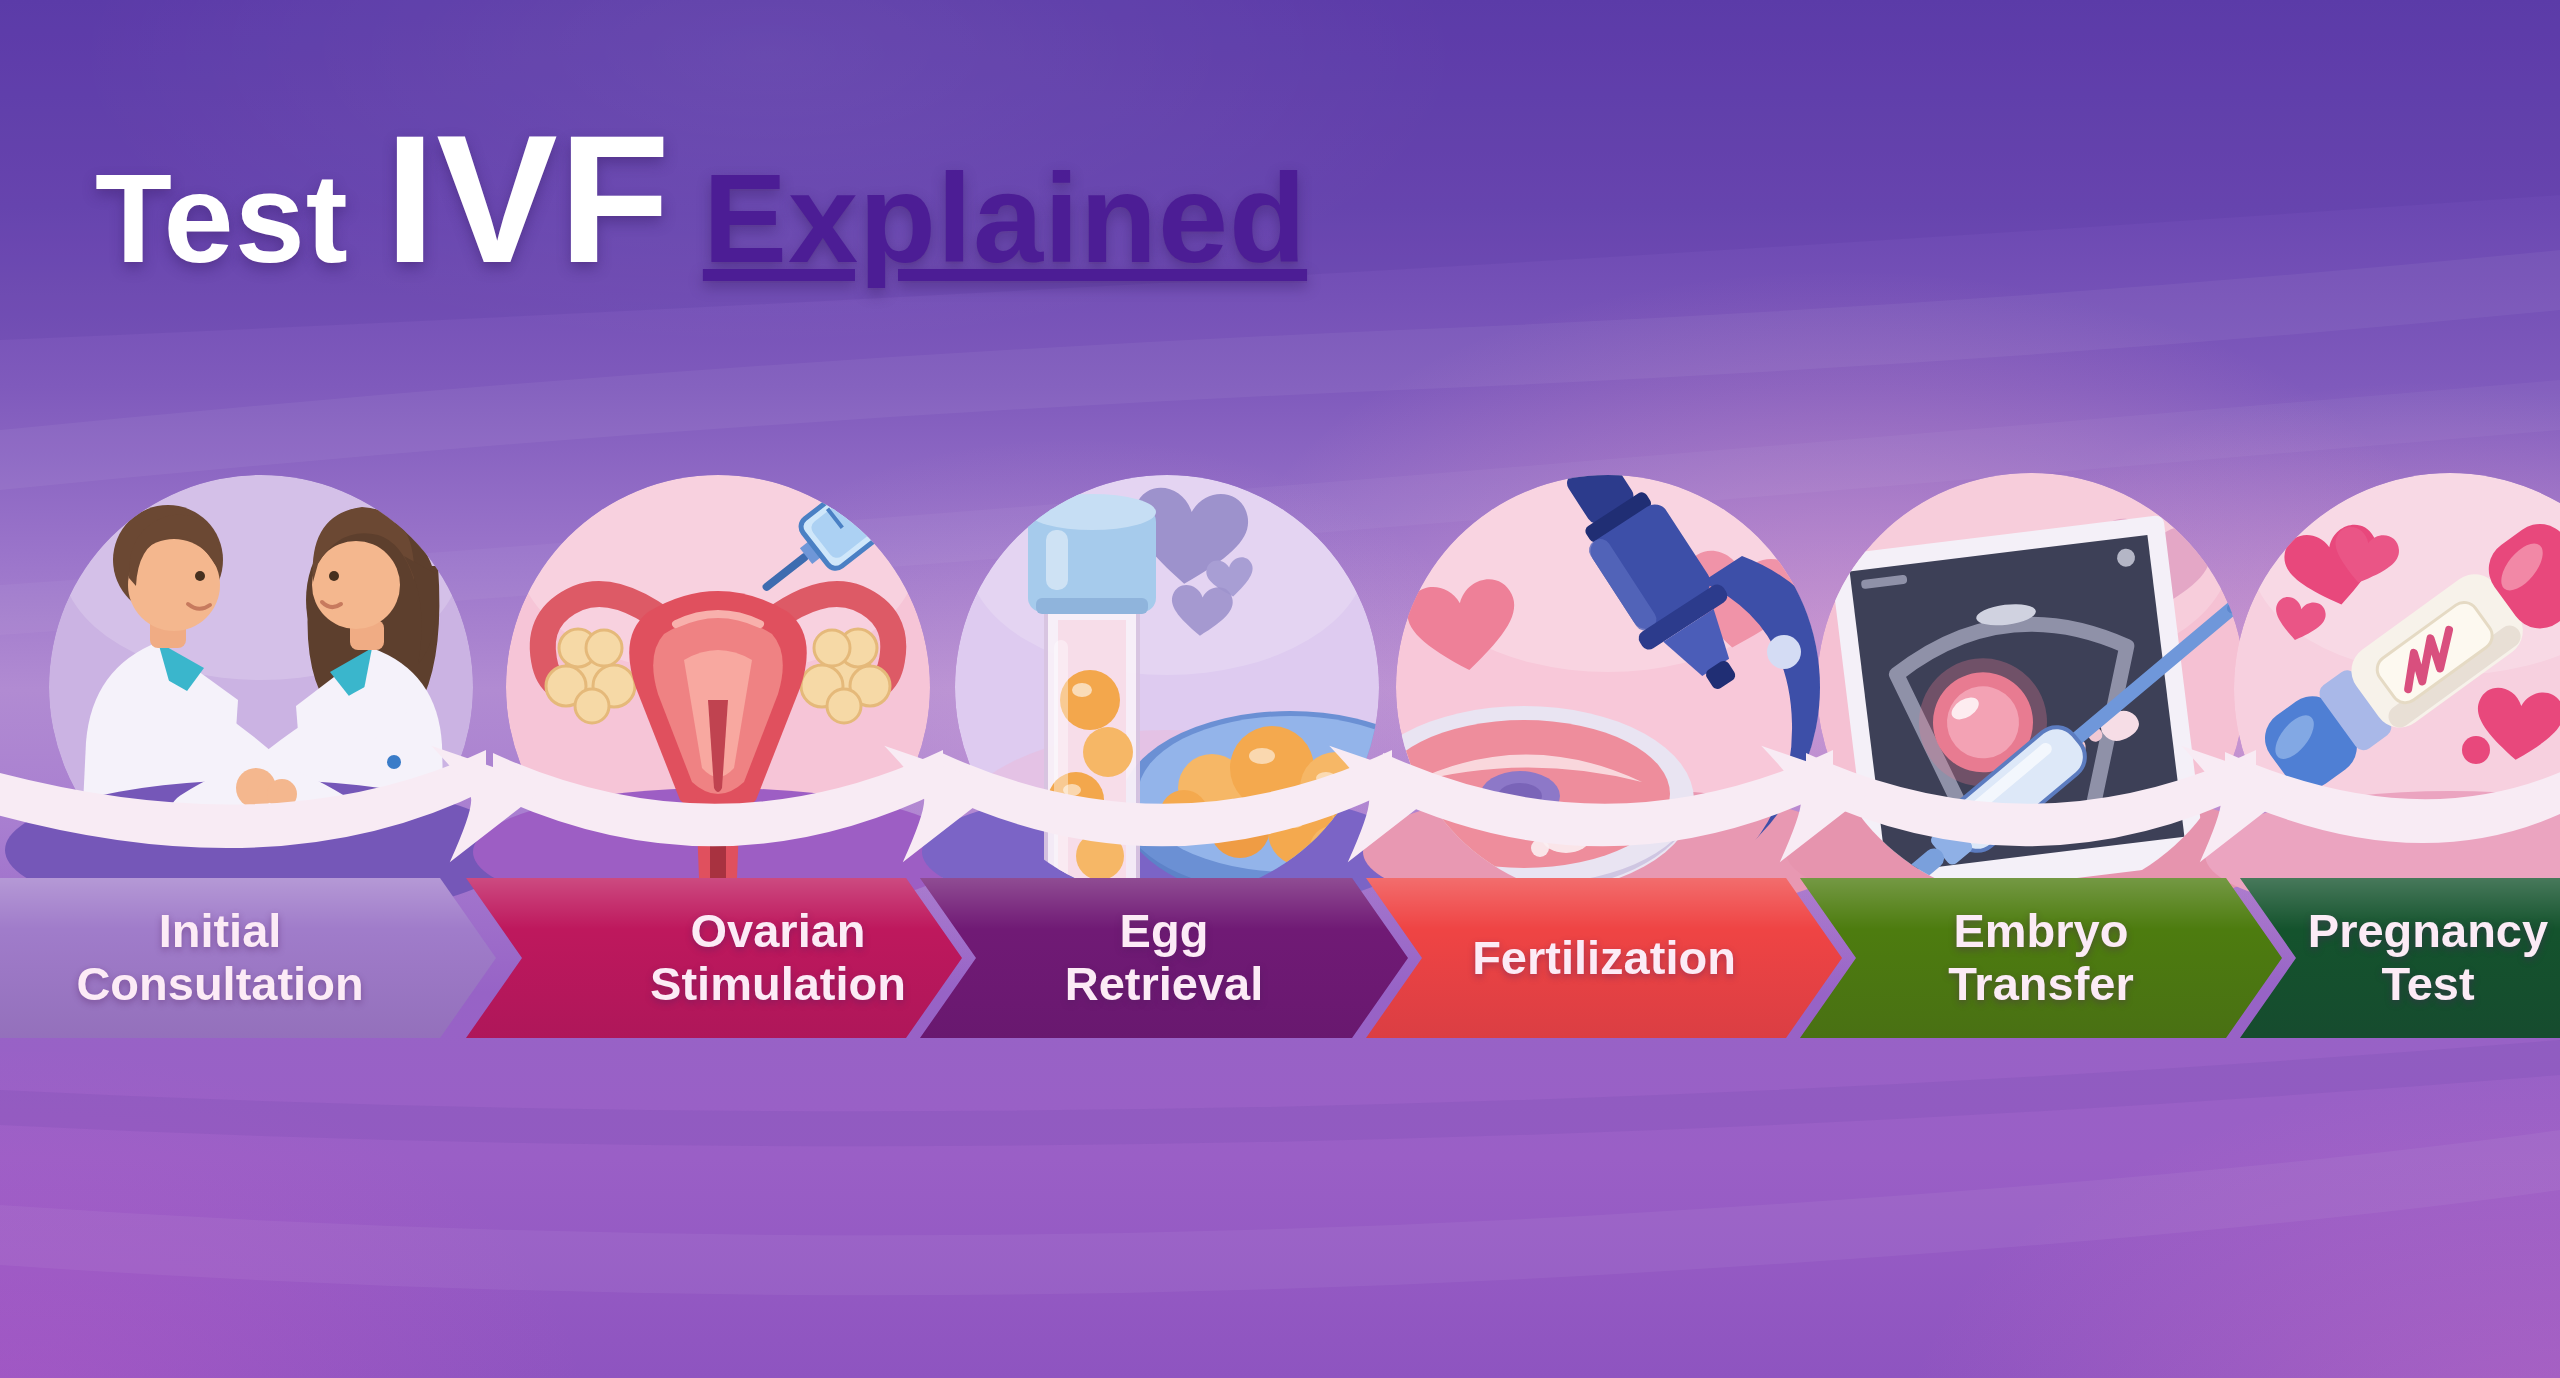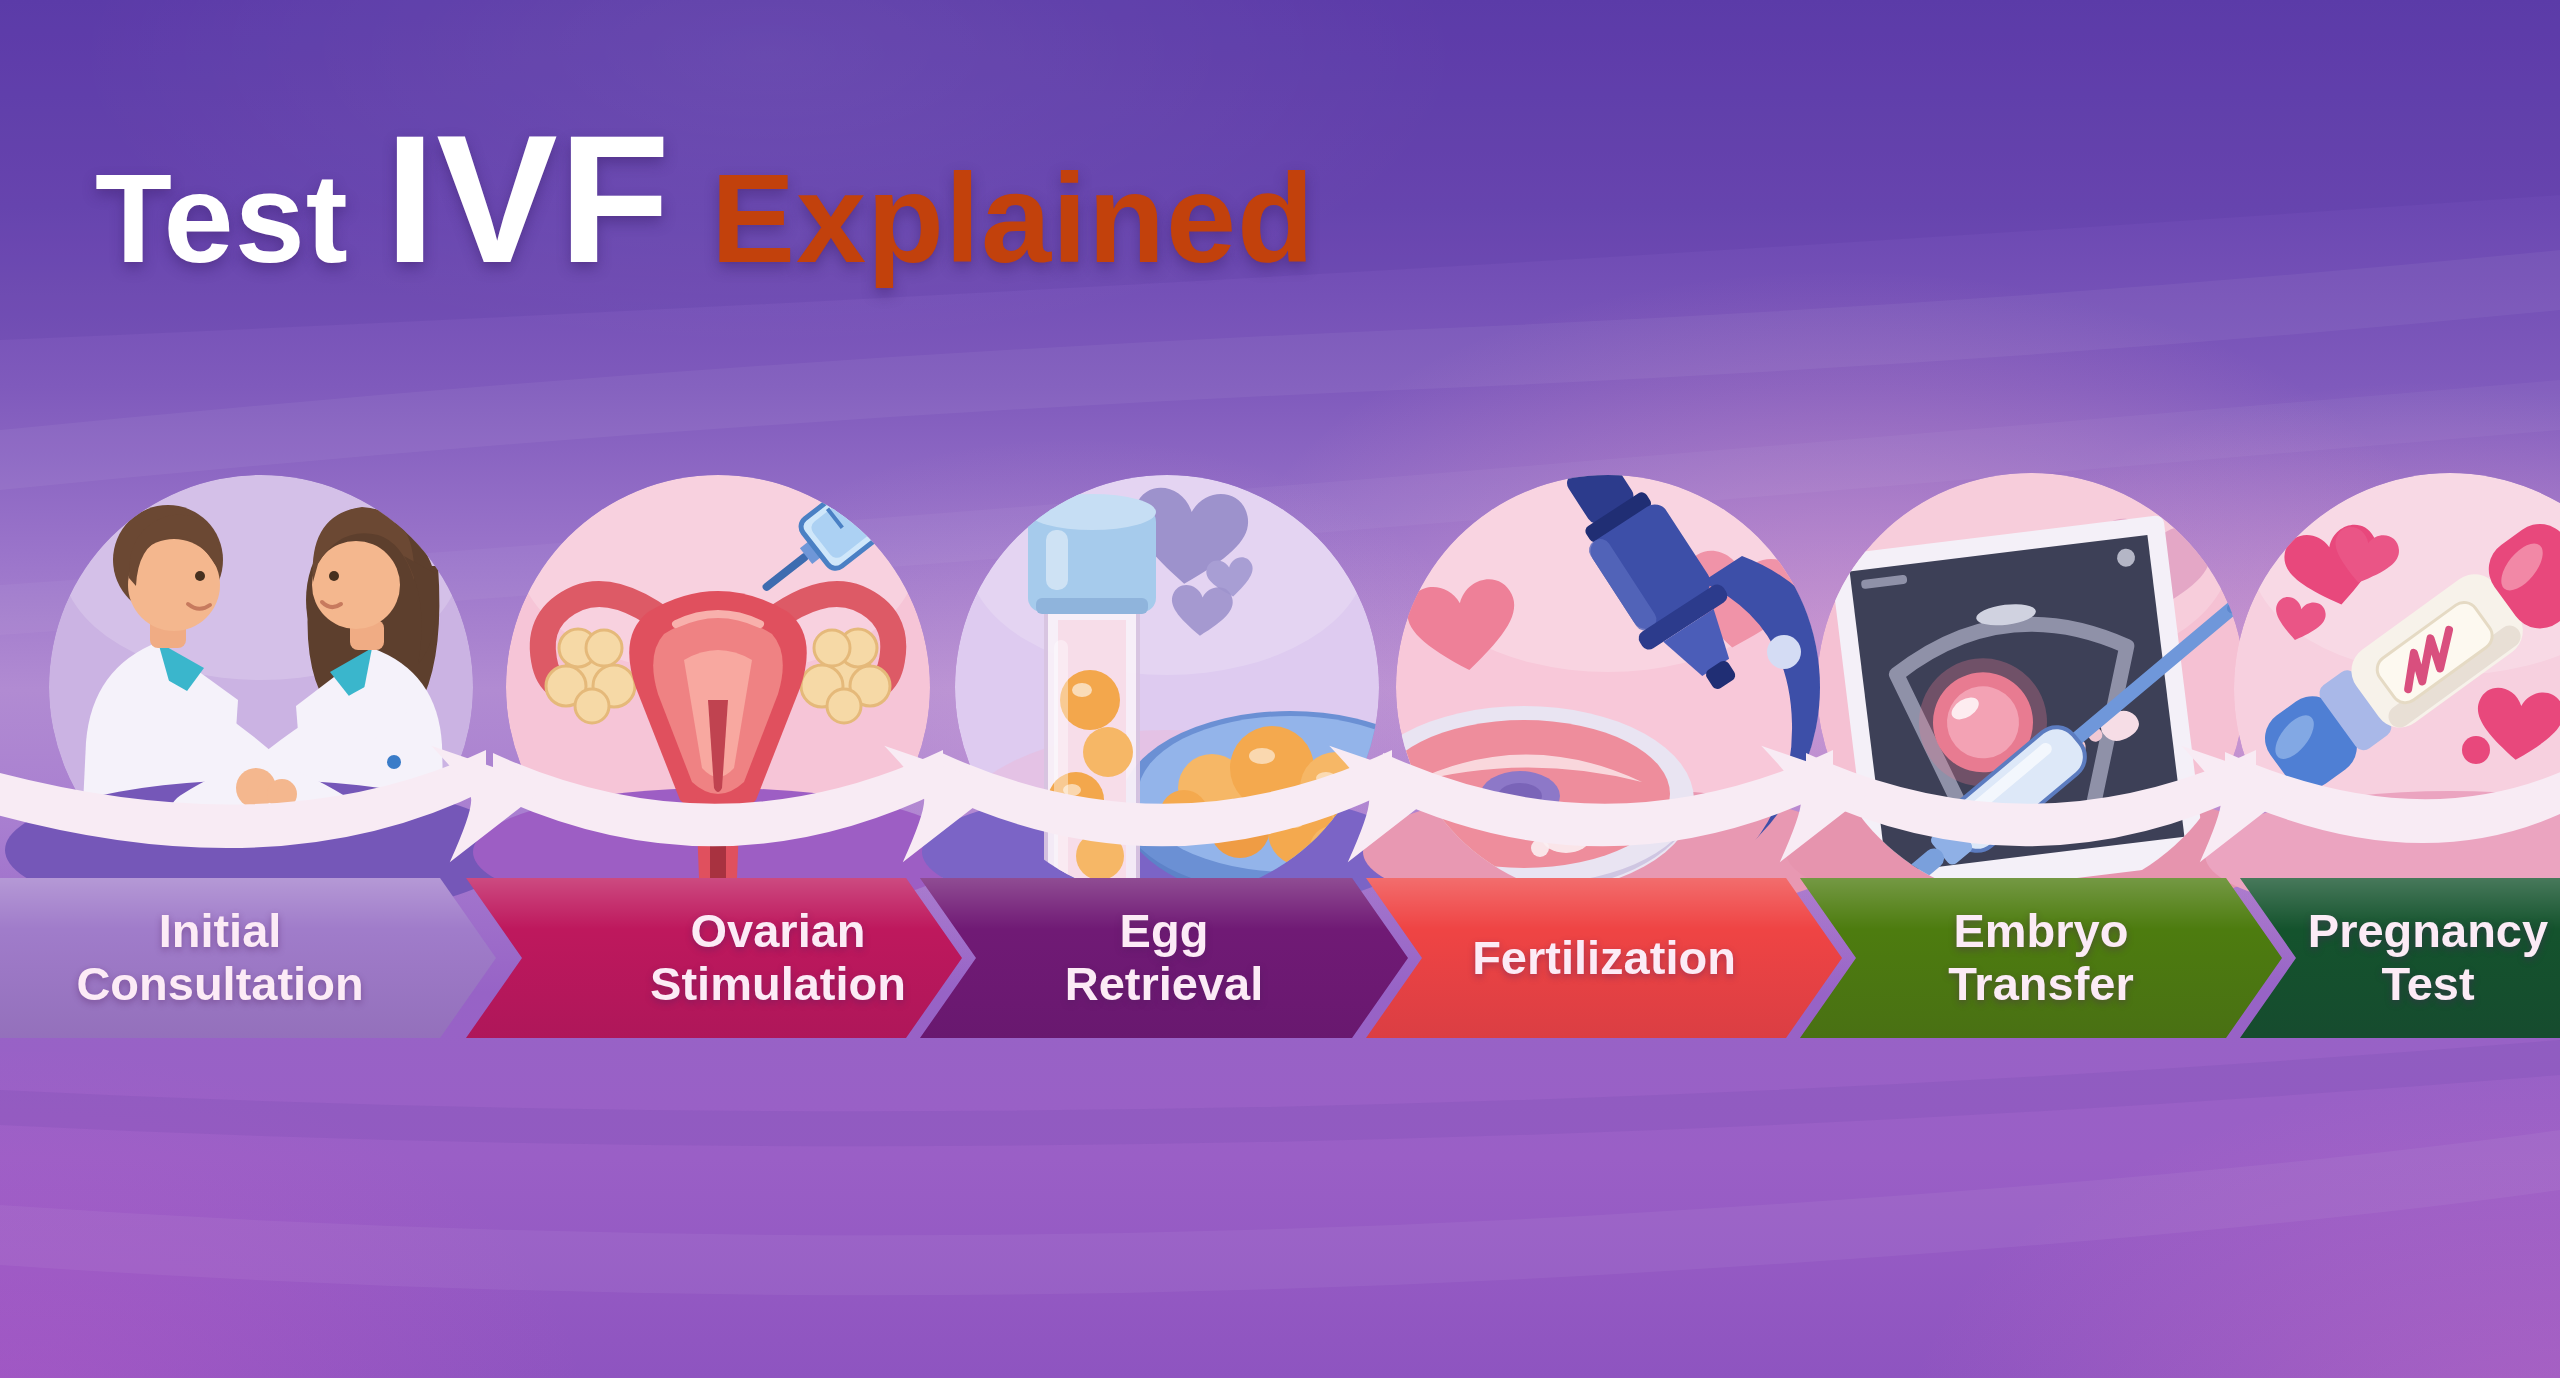--- a/index.html
+++ b/index.html
@@ -16,22 +16,22 @@
       linear-gradient(180deg,#5e3dab 0%,#6b48b2 15%,#7f5abc 28%,#9a74ca 40%,#b18bd2 50%,#a87ed0 60%,#9763c6 72%,#9a5fc6 84%,#8e54c0 100%);
   }
   .stage-svg{position:absolute;left:0;top:0;z-index:1;}
   .title{
     position:absolute;left:95px;top:108px;z-index:3;
     display:flex;align-items:baseline;white-space:pre;
     font-weight:bold;color:#ffffff;letter-spacing:1px;line-height:1;
     text-shadow:0 6px 14px rgba(56,28,104,.45),0 2px 0 rgba(110,70,160,.35);
   }
   .title .w{font-size:126px;margin-right:36px;}
-  .title .ivf{font-size:182px;margin-right:40px;}
-  .title .gold{color:#c2410c;margin-right:16px;}
+  .title .ivf{font-size:182px;margin-right:32px;}
+  .title .gold{color:#4c1d95;margin-right:16px;text-decoration:underline;}
   .chevrons{position:absolute;left:0;top:0;z-index:4;}
   .chevron{
     position:absolute;top:878px;height:160px;box-sizing:border-box;
     display:flex;align-items:center;justify-content:center;
   }
   .chevron::before{
     content:"";position:absolute;inset:0;
     background:linear-gradient(180deg,rgba(255,255,255,.22),rgba(255,255,255,0) 32%,rgba(40,10,60,.10) 100%);
     pointer-events:none;
   }

